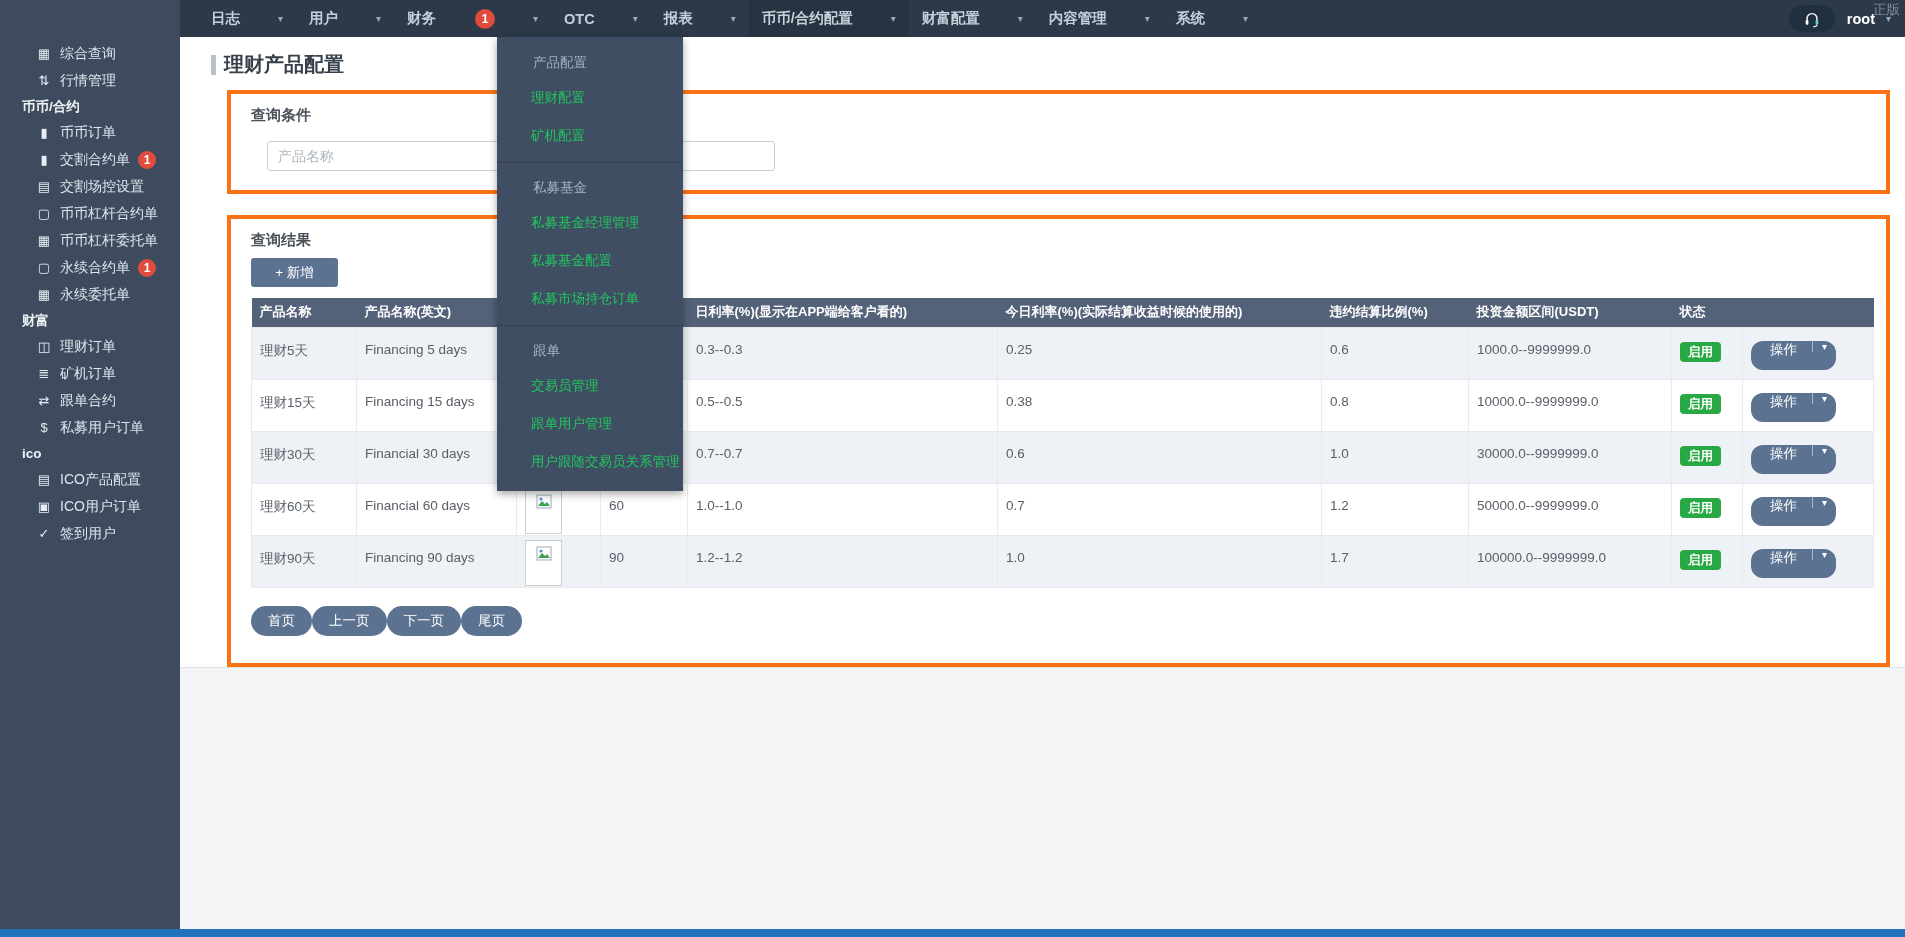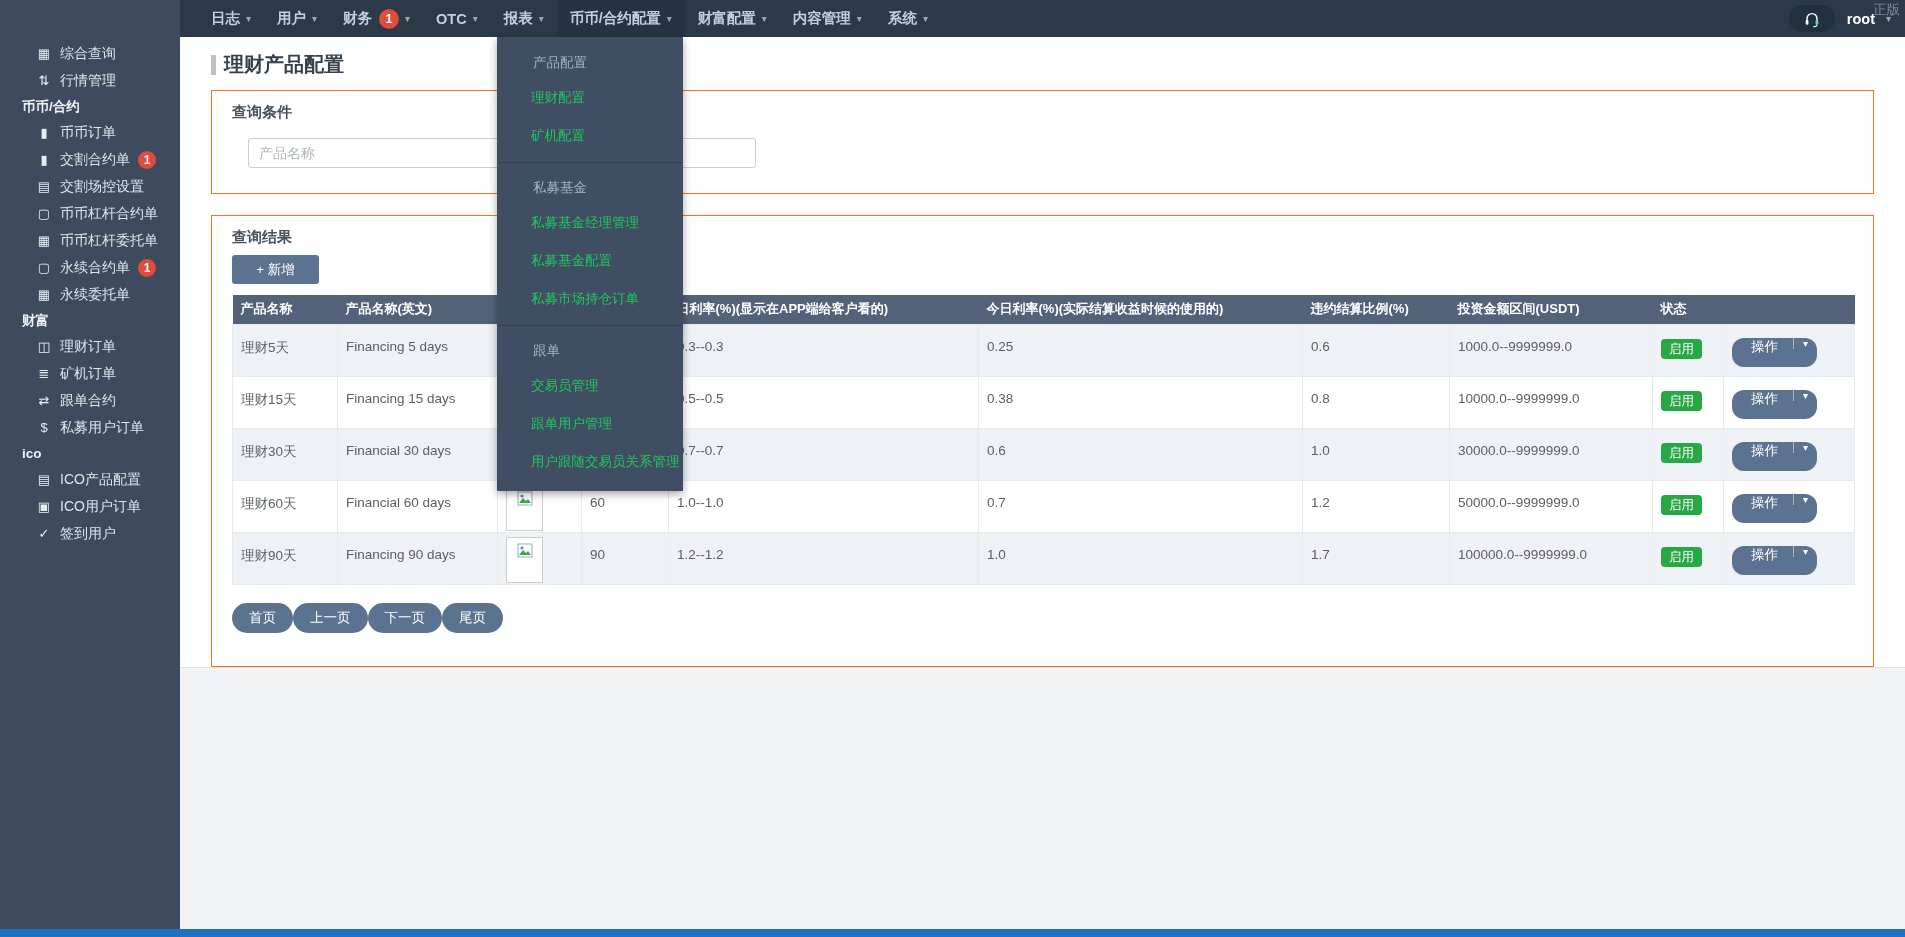--- a/index.html
+++ b/index.html
@@ -8,57 +8,57 @@
 
   
   .sidebar { position:absolute; left:0; top:0; width:180px; height:937px; background:#3e4b5e; z-index:10; padding-top:40px; }
   .sb-item { display:flex; align-items:center; height:27px; padding-left:34px; color:#dfe5ec; font-size:14px; cursor:pointer; }
   .sb-icon { width:20px; margin-right:6px; font-size:13px; text-align:center; color:#e8edf3; }
   .sb-section { height:25px; line-height:25px; padding-left:22px; color:#eef2f6; font-size:13.5px; font-weight:bold; }
   .sb-badge { margin-left:8px; min-width:18px; height:18px; border-radius:9px; background:#e14b3b; color:#fff; font-size:12px; font-weight:bold; display:flex; align-items:center; justify-content:center; padding:0 4px; }
 
   
   .navbar { position:absolute; left:180px; top:0; width:1725px; height:37px; background:#2b3948; z-index:20; display:flex; align-items:center; padding-left:18px; }
-  .nav-item { display:flex; align-items:center; height:37px; padding:0 13px; color:#c6cfda; font-size:14.5px; font-weight:bold; cursor:pointer; }
+  .nav-item { display:flex; align-items:center; height:37px; padding:0 13px; color:#c6cfda; font-size:14.5px; font-weight:bold; cursor:pointer;gap:32px; }
   .nav-item.open { background:rgba(0,0,0,0.10); }
   .nav-caret { margin-left:6px; font-size:10px; color:#9aa7b5; }
   .nav-badge { margin-left:7px; min-width:20px; height:20px; border-radius:10px; background:#e14b3b; color:#fff; font-size:12.5px; font-weight:bold; display:flex; align-items:center; justify-content:center; }
   .nav-right { position:absolute; right:14px; top:0; height:37px; display:flex; align-items:center; gap:12px; }
   .support-pill { width:46px; height:27px; border-radius:14px; background:#20303f; display:flex; align-items:center; justify-content:center; cursor:pointer; }
   .nav-user { color:#fff; font-size:14.5px; font-weight:bold; display:flex; align-items:center; gap:5px; cursor:pointer; }
   .watermark { position:absolute; top:1px; right:5px; z-index:60; color:#8b95a5; font-size:13.5px; opacity:.9; }
 
   
   .dropdown { position:absolute; left:497px; top:37px; width:186px; background:#3f4e62; z-index:40; box-shadow:0 3px 8px rgba(0,0,0,.35); padding:8px 0 10px 0; }
   .dd-header { padding:9px 0 7px 36px; color:#a6b2c1; font-size:13.5px; }
   .dd-item { padding:10px 0 10px 34px; color:#22c55e; font-size:13.5px; cursor:pointer; white-space:nowrap; }
   .dd-divider { border-top:1px solid #34404f; margin:7px 0; }
 
   
   .content { position:absolute; left:180px; top:37px; width:1725px; height:900px; background:#f3f4f6; }
   .content-white { position:absolute; left:0; top:0; width:100%; height:631px; background:#fff; border-bottom:1px solid #dfe1e4; }
   .page-title { position:absolute; left:31px; top:14px; display:flex; align-items:center; font-size:20px; font-weight:bold; color:#36404a; }
   .title-bar { width:5px; height:20px; background:#b9c0c8; margin-right:8px; }
-  .panel { position:absolute; left:31px; width:1663px; background:#fff; border:1px solid #f97316; }
+  .panel { position:absolute; left:47px; width:1663px; background:#fff; border:4px solid #f97316; }
   .panel-title { position:absolute; left:20px; top:12px; font-size:15px; font-weight:bold; color:#4a525b; }
   .search-panel { top:53px; height:104px; }
   .search-input { position:absolute; left:36px; top:47px; width:508px; height:30px; border:1px solid #c9ced4; border-radius:3px; padding:0 10px; font-size:14px; color:#555; font-family:inherit; }
   .search-input::placeholder { color:#aeb5bd; }
   .btn { background:#5b7291; color:#fff; border:none; border-radius:3px; font-size:14px; font-family:inherit; cursor:pointer; }
   .query-btn { position:absolute; left:576px; top:47px; width:238px; height:30px; }
   .results-panel { top:178px; height:452px; }
   .add-btn { position:absolute; left:20px; top:39px; width:87px; height:29px; font-size:13.5px; }
   .results-table { position:absolute; left:20px; top:79px; width:1622px; border-collapse:collapse; table-layout:fixed; }
   .results-table th { background:#536279; color:#fff; font-size:13px; font-weight:bold; text-align:left; height:29px; padding:0 8px; overflow:hidden; white-space:nowrap; }
   .results-table td { height:52px; vertical-align:top; padding:14px 8px 0 8px; font-size:13.5px; color:#5a6068; border:1px solid #e9eaec; overflow:hidden; }
   .results-table tr:nth-child(odd) td { background:#eef1f5; }
   .results-table tr:nth-child(even) td { background:#fff; }
   .c-icon { padding:4px 8px 0 8px !important; }
   .imgbox { width:37px; height:46px; background:#fff; border:1px solid #c9ced4; display:flex; align-items:flex-start; justify-content:center; padding-top:5px; }
-  .badge-green { display:inline-block; background:#28a745; color:#fff; font-size:12.5px; font-weight:normal; padding:4px 8px; border-radius:4px; line-height:1; }
+  .badge-green { display:inline-block; background:#28a745; color:#fff; font-size:12.5px; font-weight:bold; padding:4px 8px; border-radius:4px; line-height:1; }
   .action-btn { display:inline-flex; align-items:flex-start; height:29px; background:#5b7291; border-radius:12px; overflow:hidden; cursor:pointer; margin-top:-5px; }
   .action-main { display:flex; align-items:center; padding:0 15px 0 19px; color:#fff; font-size:13.5px; }
   .action-caret { display:flex; align-items:center; padding:0 9px; border-left:1px solid rgba(255,255,255,.5); color:#fff; font-size:10px; }
   .pagination { position:absolute; left:20px; top:387px; display:flex; }
   .page-pill { height:30px; border-radius:15px; background:#5b7291; color:#fff; border:none; font-size:13.5px; font-family:inherit; padding:0 17px; cursor:pointer; }
 
   .bottom-strip { position:absolute; left:0; bottom:0; width:1905px; height:8px; background:#2172bd; z-index:50; }
 </style>
 </head>
 <body>

